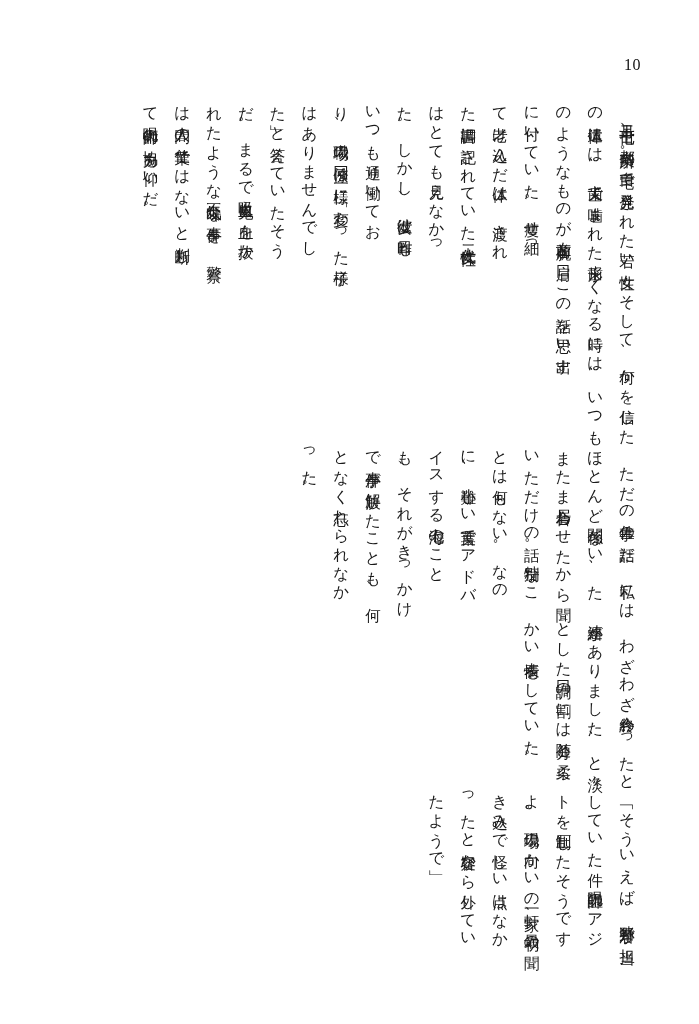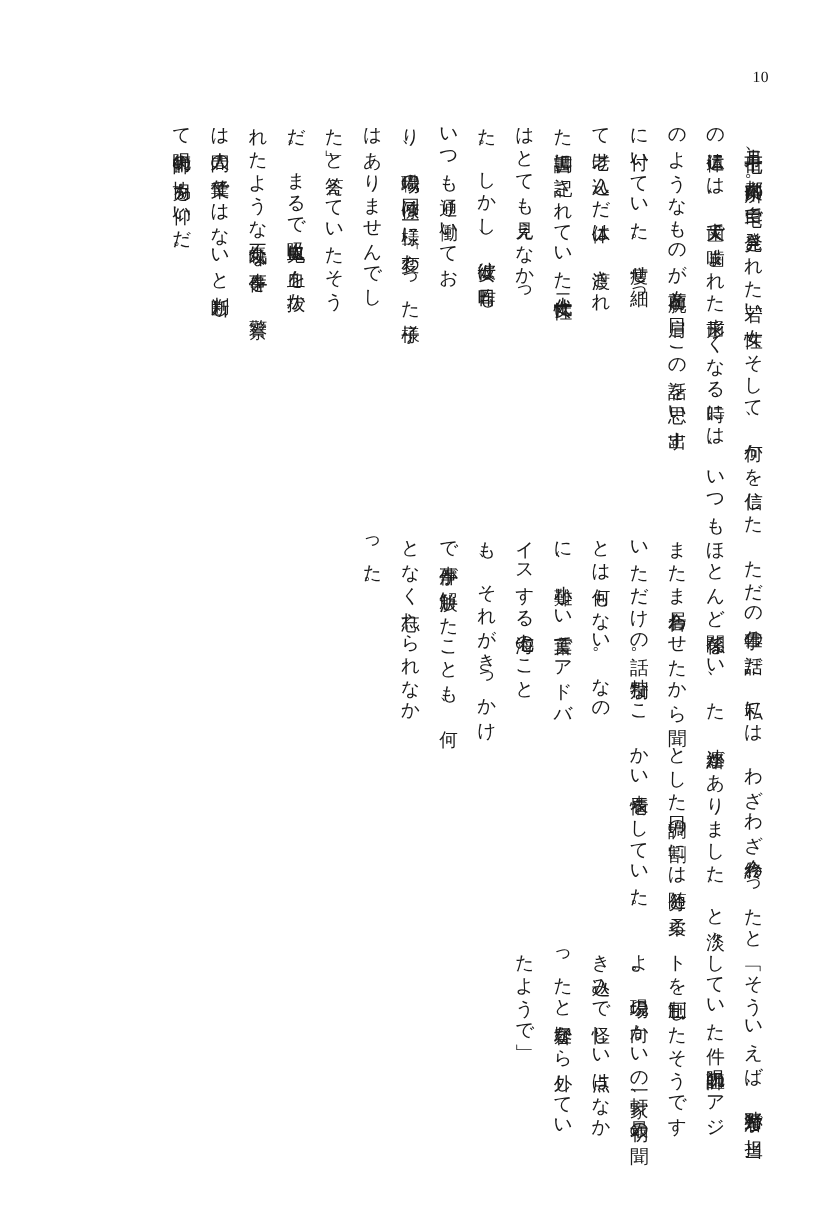--- a/index.html
+++ b/index.html
@@ -18,21 +18,21 @@
     position: relative;
     width: 699px;
     height: 1024px;
     box-sizing: border-box;
     background: #ffffff;
   }
   .page-number {
     position: absolute;
     top: 56px;
     right: 58px;
-    font-size: 13px;
+    font-size: 16px;
     letter-spacing: 0.5px;
     color: #111;
     font-family: "Liberation Serif", "DejaVu Serif", serif;
   }
   .text-body {
     position: absolute;
     top: 96px;
     right: 56px;
     bottom: 60px;
     left: 56px;

